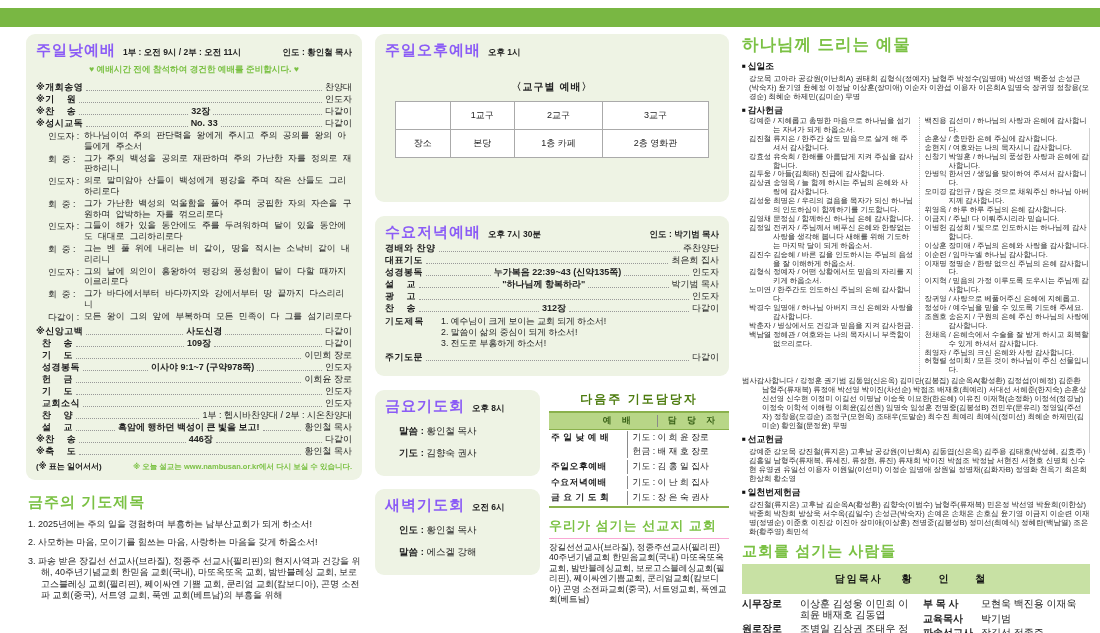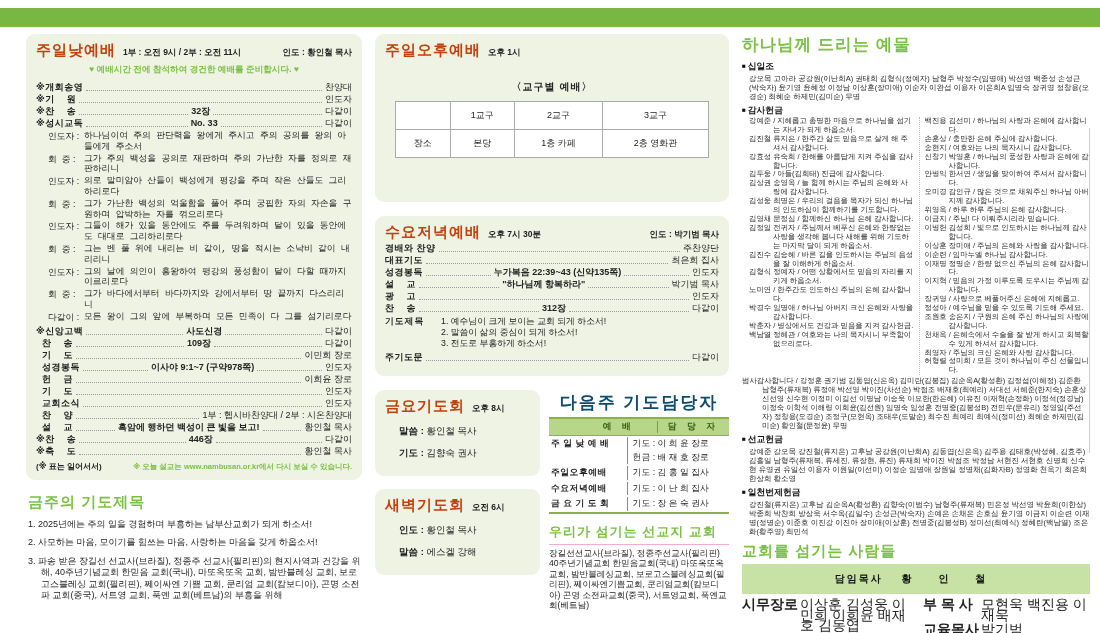--- a/index.html
+++ b/index.html
@@ -5,21 +5,21 @@
   html,body{margin:0;padding:0;background:#fff;}
   body{width:1100px;height:633px;overflow:hidden;font-family:"Liberation Sans","DejaVu Sans",sans-serif;color:#262626;}
   .page{position:relative;width:1100px;height:633px;background:#fff;overflow:hidden;}
   .topbar{position:absolute;left:0;top:8px;width:1100px;height:19px;background:#79b743;}
   .cols{position:absolute;left:0;top:34px;width:1100px;box-sizing:border-box;display:flex;gap:13px;padding:0 10px 0 26px;}
   .col-left{width:336px;flex:0 0 336px;}
   .col-mid{width:354px;flex:0 0 354px;}
   .col-right{flex:1;min-width:0;}
   .box{background:#eef3e4;border-radius:9px;padding:7px 10px 8px;box-sizing:border-box;}
   .sec-head{display:flex;align-items:baseline;}
-  .sec-title{color:#c2410c;font-size:15px;font-weight:bold;margin:0;letter-spacing:1px;white-space:nowrap;}
+  .sec-title{color:#8b5cf6;font-size:15px;font-weight:bold;margin:0;letter-spacing:1px;white-space:nowrap;}
   .sec-sub{font-size:8.5px;font-weight:bold;color:#222;margin-left:7px;white-space:nowrap;}
   .sec-leader{margin-left:auto;font-size:8.5px;font-weight:bold;color:#222;white-space:nowrap;}
   .notice{color:#7bc144;text-align:center;font-size:8.6px;font-weight:bold;margin:4px 0 5px;}
   .orow{display:flex;align-items:flex-end;font-size:9px;line-height:12px;color:#222;}
   .olabel{font-weight:bold;white-space:pre;letter-spacing:0.5px;}
   .dotlead{flex:1;border-bottom:1px dotted #999;margin:0 3px 2px;min-width:8px;}
   .ocenter{font-weight:bold;white-space:pre;}
   .oright{white-space:pre;}
   .rrows{margin:2px 0 2px 12px;}
   .rrow{display:flex;font-size:8.8px;line-height:10.8px;color:#222;margin-bottom:1px;}
@@ -39,21 +39,21 @@
   .prayer-block{display:flex;font-size:8.8px;line-height:11px;margin:2px 0;color:#222;}
   .pb-label{font-weight:bold;flex:0 0 56px;letter-spacing:1px;}
   .pb-lines{flex:1;}
   .mid-bottom{display:flex;gap:9px;}
   .mid-sub-left{flex:0 0 165px;display:flex;flex-direction:column;gap:13px;}
   .fd-box{min-height:86px;}
   .fd-row{font-size:9.5px;margin:9px 0 0 14px;color:#222;}
   .fd-label{font-weight:bold;}
   .fd-label::after{content:" : ";}
   .mid-sub-right{flex:1;min-width:0;}
-  .nw-title{color:#0c4a6e;font-weight:bold;font-size:17px;text-align:center;letter-spacing:2px;margin:1px 0 3px;}
+  .nw-title{color:#4d7c0f;font-weight:bold;font-size:12px;text-align:center;letter-spacing:2px;margin:1px 0 3px;}
   .nw-table{border-top:2px solid #8ab14c;border-bottom:2px solid #8ab14c;font-size:8.8px;}
   .nw-head{display:flex;background:#b8d687;color:#335c12;font-weight:bold;border-bottom:1px solid #8ab14c;padding:2px 0;}
   .nw-c1{flex:0 0 42%;text-align:center;letter-spacing:4px;margin-left:32px;}
   .nw-c2{flex:1;text-align:center;letter-spacing:4px;border-left:1px solid #8a8a8a;}
   .nw-row{display:flex;line-height:11.5px;padding:1px 0;}
   .nw-service{flex:0 0 42%;font-weight:bold;white-space:pre;padding:1px 0 0 2px;letter-spacing:0.5px;color:#222;}
   .nw-duties{flex:1;border-left:1px solid #8a8a8a;padding-left:5px;color:#222;}
   .nw-duty{padding:1px 0;}
   .mc-sec{margin-top:9px;}
   .mc-title{color:#7bc144;font-weight:bold;font-size:13px;letter-spacing:1px;border-bottom:1px solid #f9a8d4;padding-bottom:3px;margin:0 0 3px;}
@@ -67,21 +67,21 @@
   .thx-col{flex:1;min-width:0;font-size:7.4px;line-height:8.9px;color:#262626;}
   .thx-col.left{border-right:1px dotted #bbb;padding-right:4px;margin-right:5px;}
   .thx-item{padding-left:24px;text-indent:-24px;}
   .thx-summary{font-size:7.4px;line-height:9px;color:#262626;margin-left:7px;padding-left:20px;text-indent:-20px;}
   .sv-title{color:#7bc144;font-size:15px;font-weight:bold;letter-spacing:1px;margin:6px 0 3px;}
   .sv-bar{background:#c8e1a4;text-align:center;font-size:10px;padding:8px 0;color:#111;}
   .sv-bar-role{font-weight:bold;letter-spacing:2px;margin-right:16px;}
   .sv-bar-name{font-weight:bold;letter-spacing:12px;}
   .sv-cols{display:flex;gap:14px;margin-top:5px;}
   .sv-col{flex:1;min-width:0;}
-  .sv-row{display:flex;font-size:14px;line-height:10.4px;margin-bottom:4px;color:#222;}
+  .sv-row{display:flex;font-size:10px;line-height:10.4px;margin-bottom:4px;color:#222;}
   .sv-role{flex:0 0 58px;font-weight:bold;white-space:pre;}
   .sv-names{flex:1;}
   .fold-line{position:absolute;right:10px;top:128px;height:325px;border-left:1px solid #cfcfcf;}
 </style>
 </head>
 <body>
 
 <div class="page">
   <div class="topbar"></div>
   <div class="fold-line"></div>

